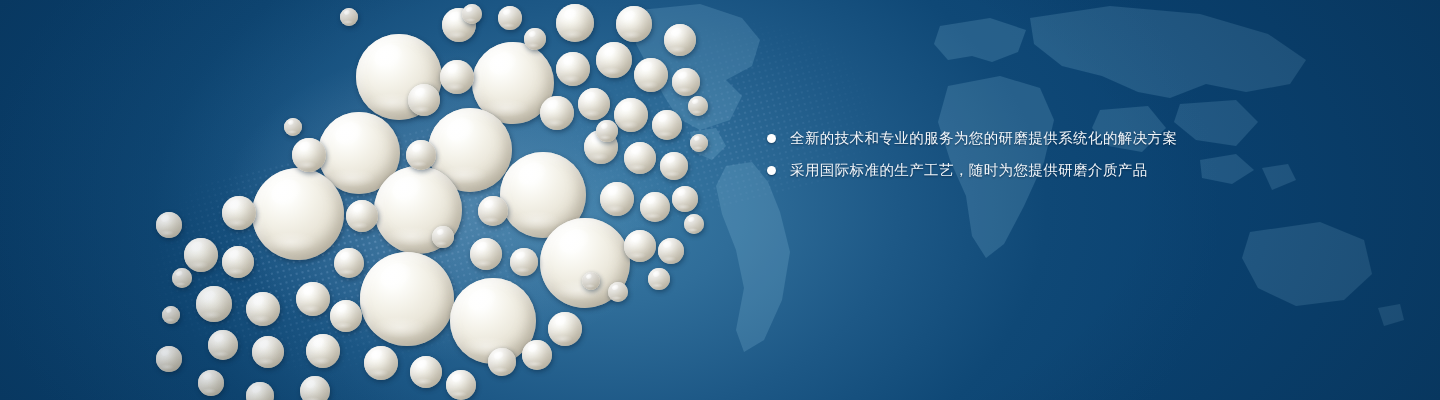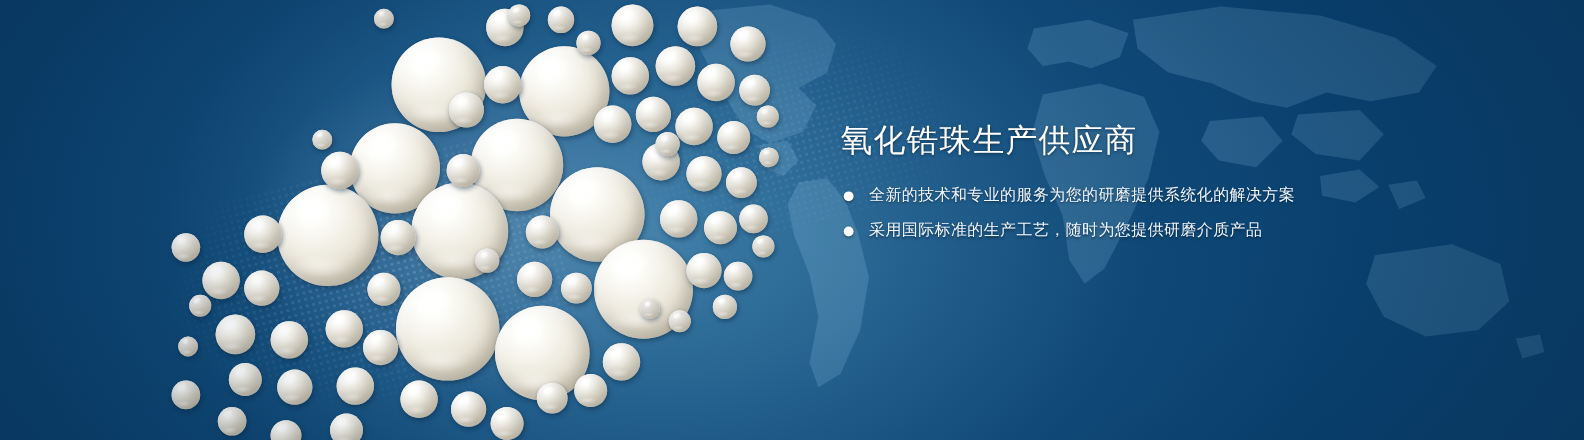--- a/index.html
+++ b/index.html
@@ -269,21 +269,20 @@
     <div class="bead" style="left:432px;  top:226px; width:22px;  height:22px;"></div>
     <div class="bead" style="left:284px;  top:118px; width:18px;  height:18px;"></div>
     <div class="bead" style="left:340px;  top:8px;   width:18px;  height:18px;"></div>
     <div class="bead" style="left:172px;  top:268px; width:20px;  height:20px;"></div>
     <div class="bead" style="left:162px;  top:306px; width:18px;  height:18px;"></div>
   </div>
 
   <div class="bg-vignette"></div>
 
   <div class="copy">
-    <h1 class="headline">氧化锆珠生产供应商</h1>
 
     <ul class="bullets">
       <li class="bullet">
         <span class="bullet-dot"></span>
         <span class="bullet-text">全新的技术和专业的服务为您的研磨提供系统化的解决方案</span>
       </li>
       <li class="bullet">
         <span class="bullet-dot"></span>
         <span class="bullet-text">采用国际标准的生产工艺，随时为您提供研磨介质产品</span>
       </li>

